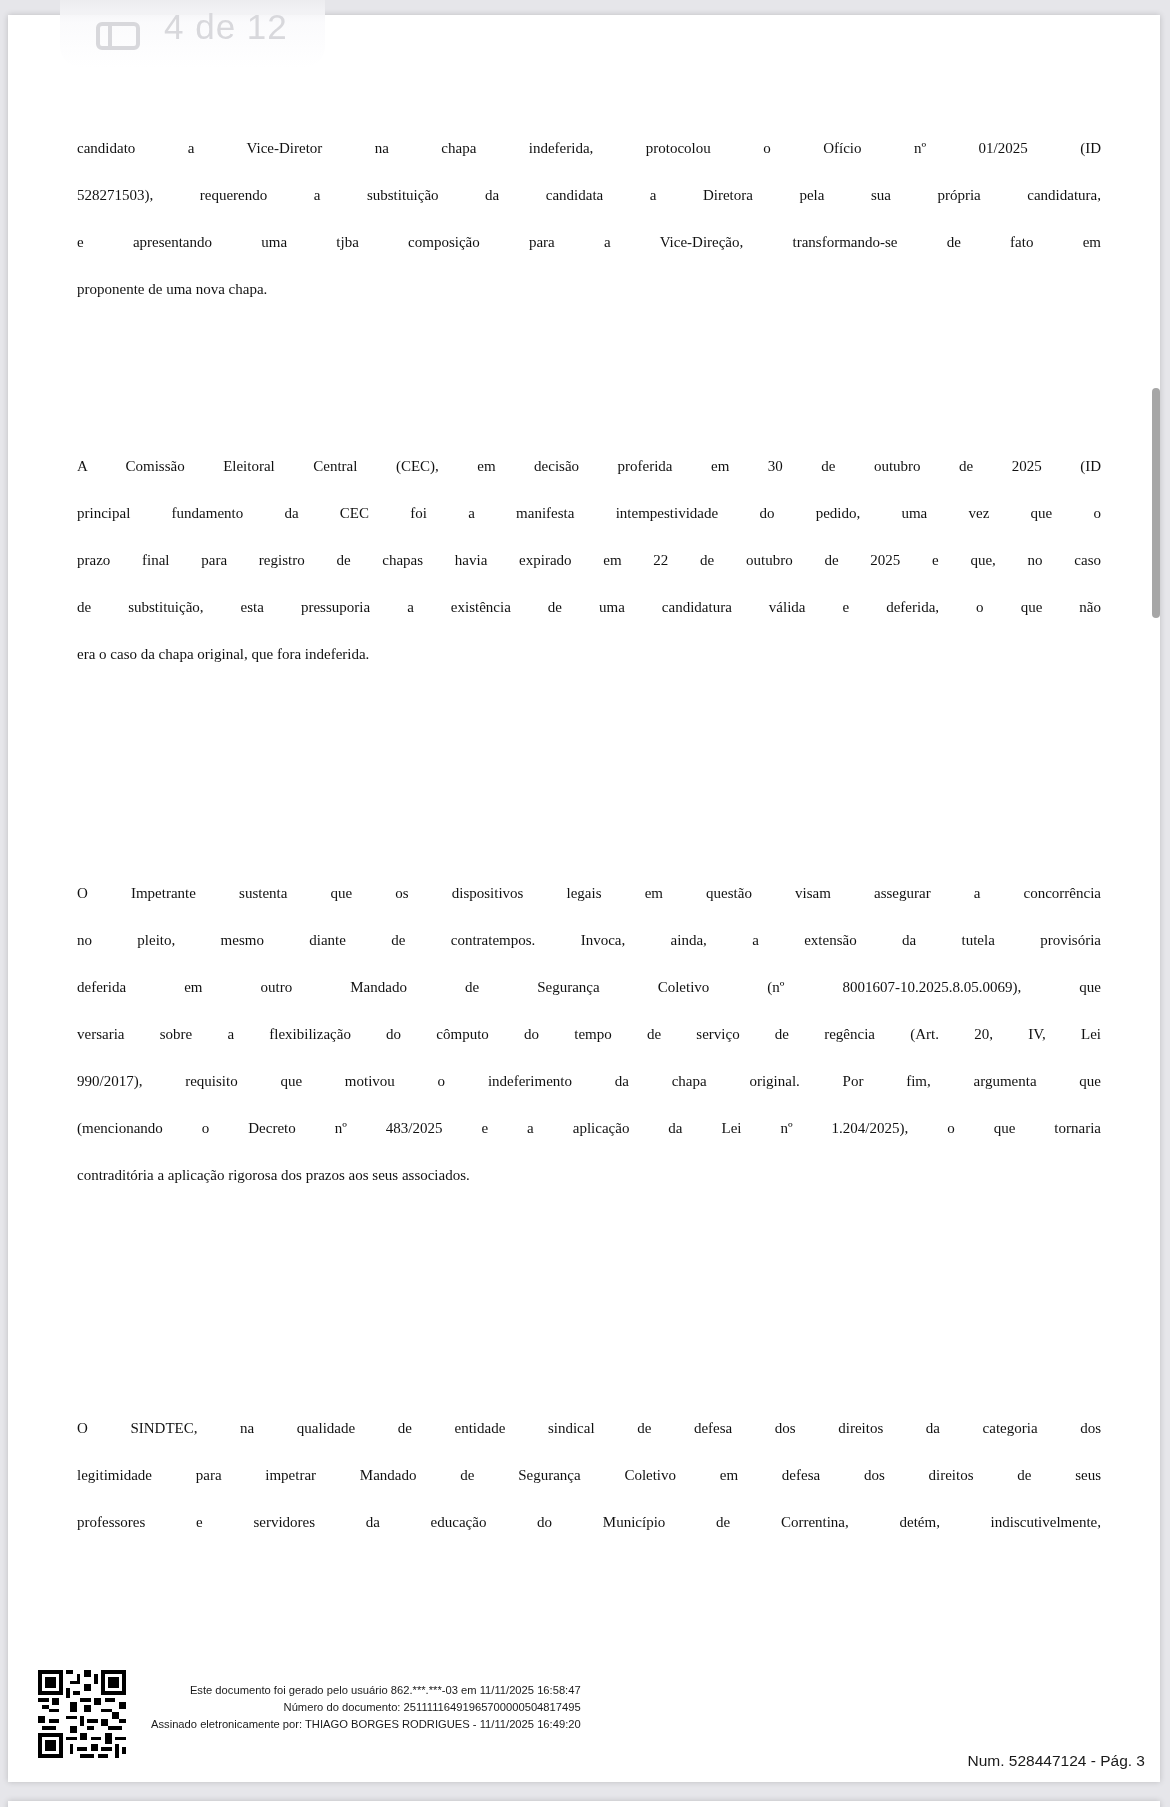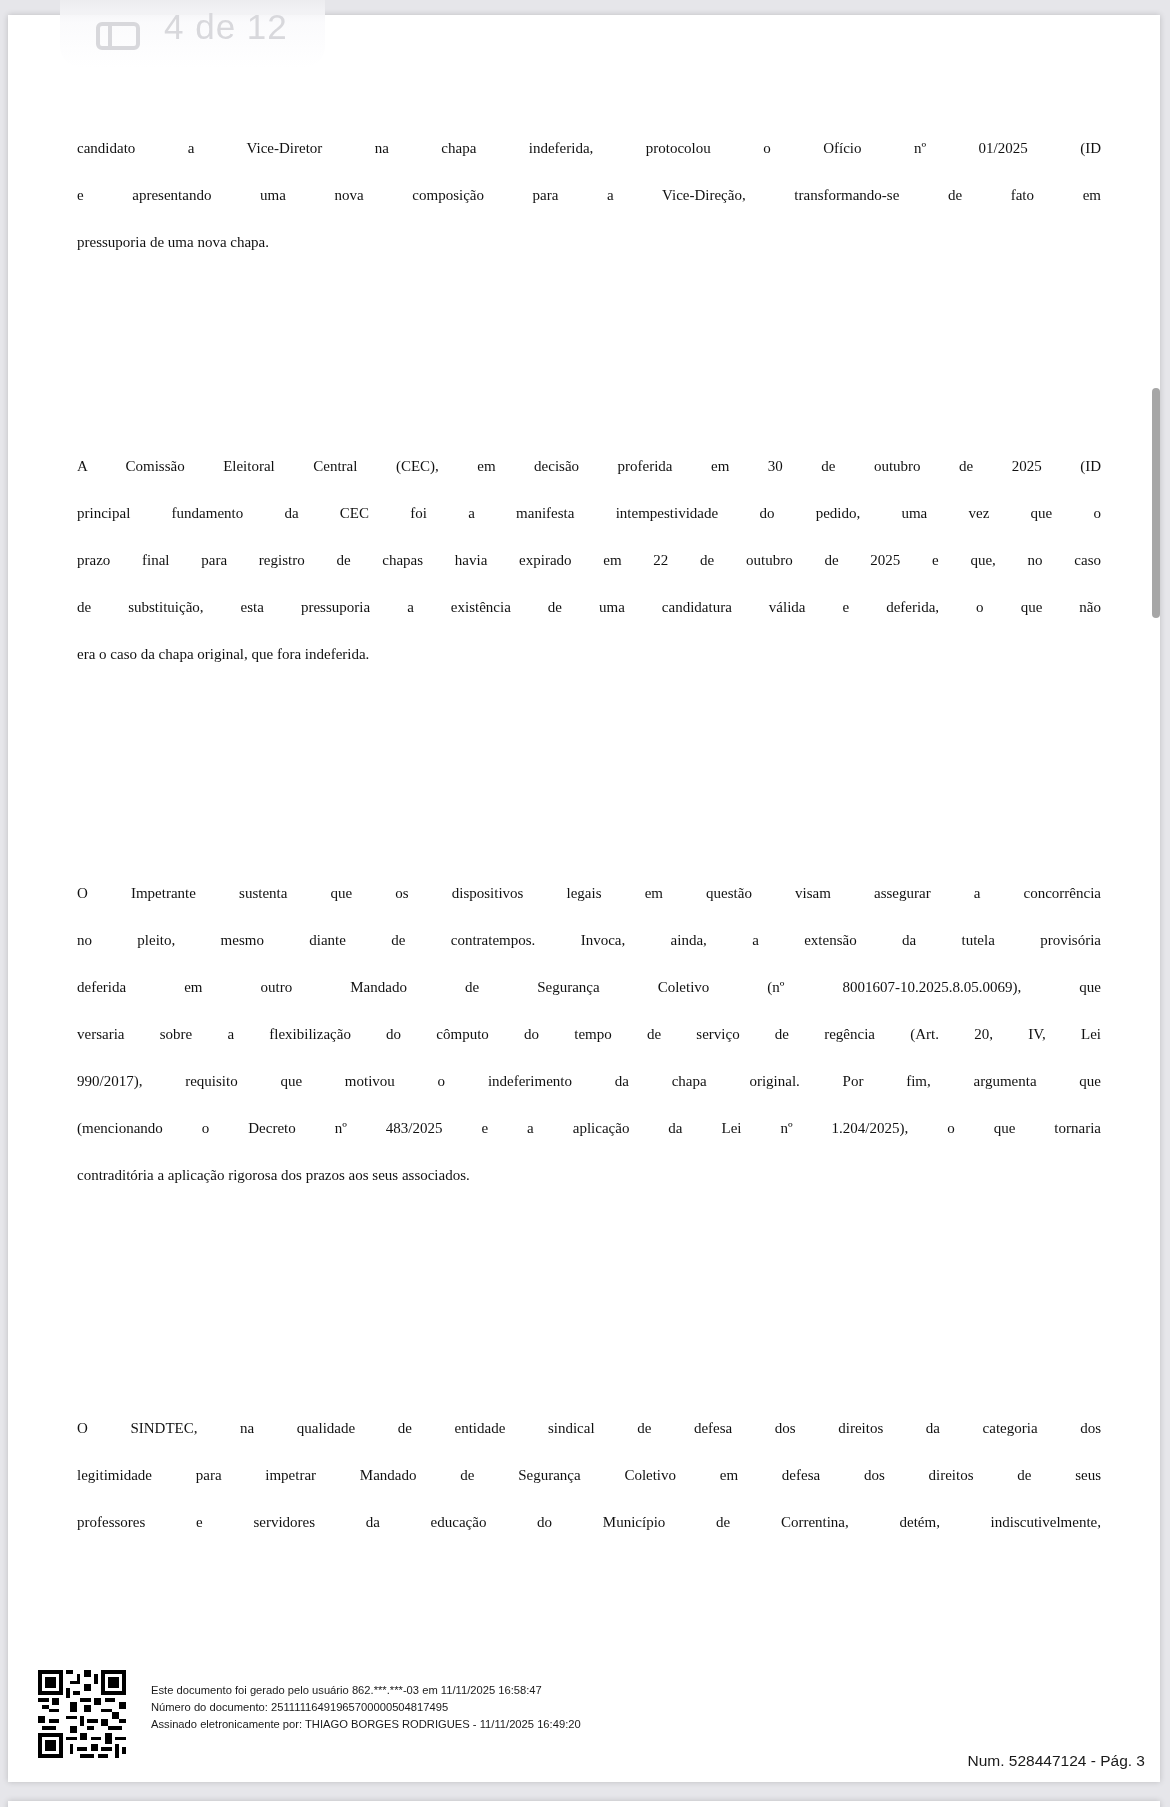--- a/index.html
+++ b/index.html
@@ -107,21 +107,21 @@
     }
     .footer-info {
       position: absolute;
       left: 143px;
       top: 1667px;
       font-family: "Liberation Sans", sans-serif;
       font-size: 11.2px;
       line-height: 17px;
       color: #1a1a1a;
     }
-    .footer-info div { white-space: nowrap; }
+    .footer-info div { white-space: nowrap; text-align: right; }
     .page-num {
       position: absolute;
       right: 15px;
       top: 1737px;
       font-family: "Liberation Sans", sans-serif;
       font-size: 15.5px;
       color: #1a1a1a;
       white-space: nowrap;
       text-align: right;
     }
@@ -143,22 +143,23 @@
 
   <div class="page">
 
     <div class="page-indicator">
       <span class="pi-icon"></span>
       <span class="pi-text">4 de 12</span>
     </div>
 
     <div class="body-text para-1">
       <span class="line">candidato a Vice-Diretor na chapa indeferida, protocolou o Ofício nº 01/2025 (ID</span>
-      <span class="line">e apresentando uma nova composição para a Vice-Direção, transformando-se de fato em</span>
-      <span class="line last">pressuporia de uma nova chapa.</span>
+      <span class="line">528271503), requerendo a substituição da candidata a Diretora pela sua própria candidatura,</span>
+      <span class="line">e apresentando uma tjba composição para a Vice-Direção, transformando-se de fato em</span>
+      <span class="line last">proponente de uma nova chapa.</span>
     </div>
 
     <div class="body-text para-2">
       <span class="line">A Comissão Eleitoral Central (CEC), em decisão proferida em 30 de outubro de 2025 (ID</span>
       <span class="line">principal fundamento da CEC foi a manifesta intempestividade do pedido, uma vez que o</span>
       <span class="line">prazo final para registro de chapas havia expirado em 22 de outubro de 2025 e que, no caso</span>
       <span class="line">de substituição, esta pressuporia a existência de uma candidatura válida e deferida, o que não</span>
       <span class="line last">era o caso da chapa original, que fora indeferida.</span>
     </div>
 

